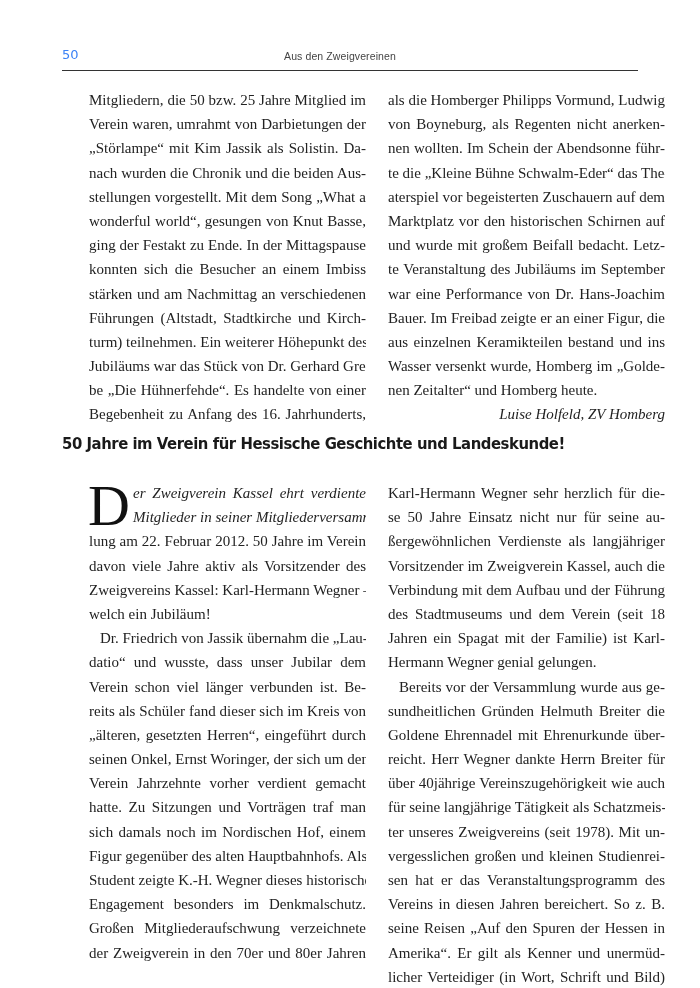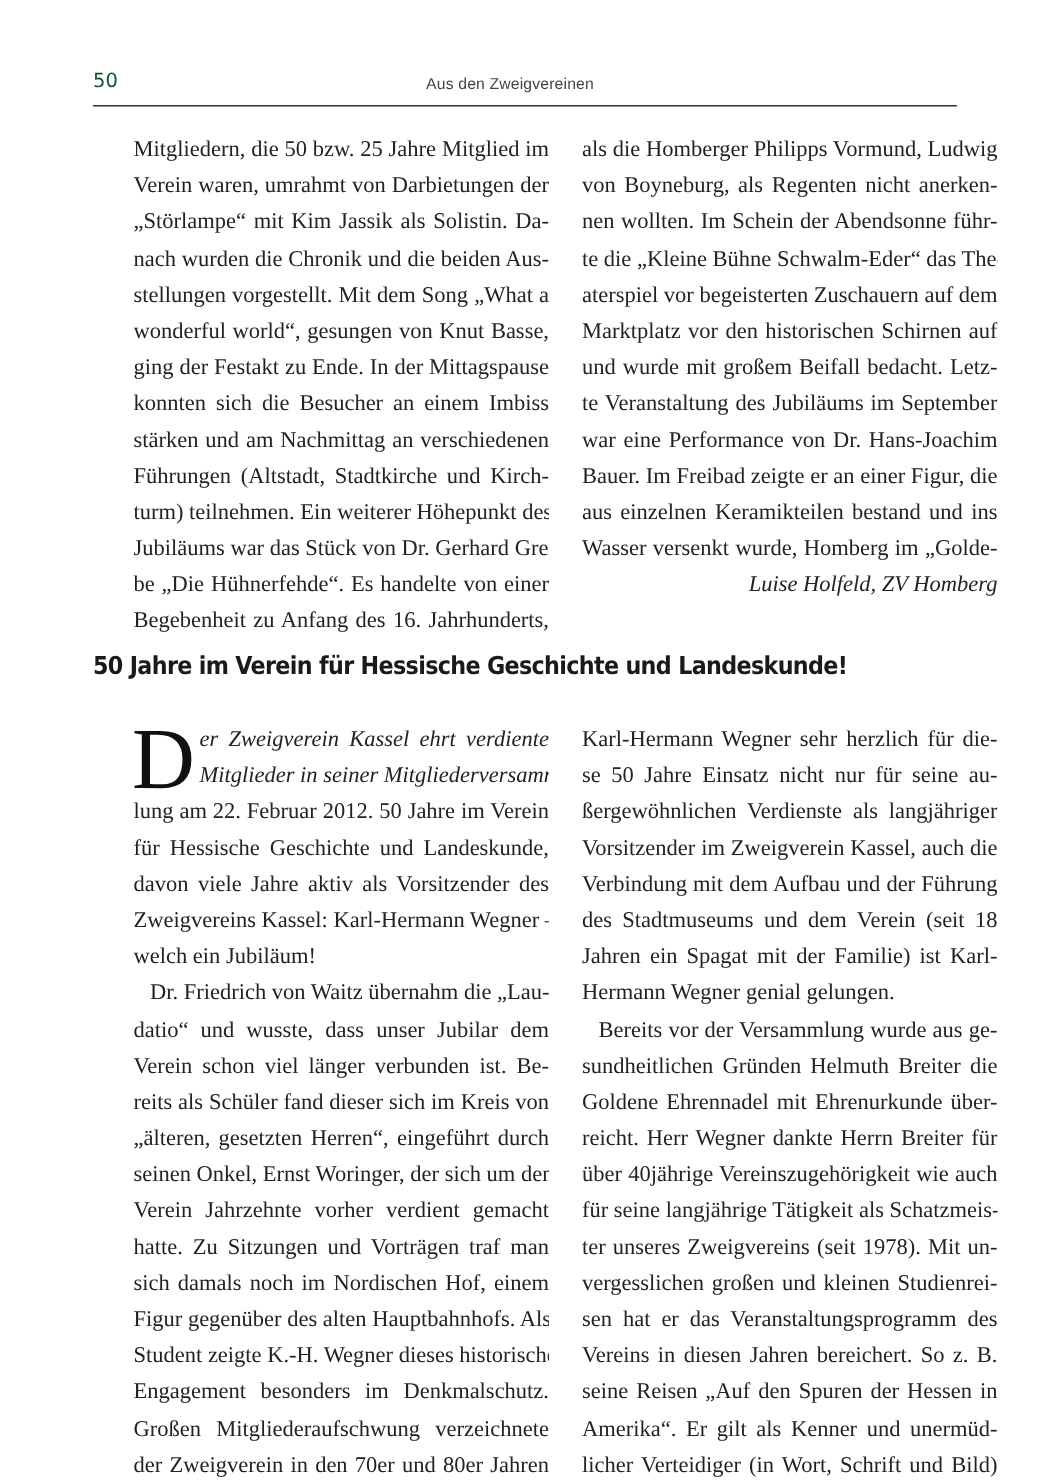--- a/index.html
+++ b/index.html
@@ -1,17 +1,17 @@
 <!DOCTYPE html>
 <html><head>
 <meta charset="utf-8">
 <style>
   html, body { margin: 0; padding: 0; background: #ffffff; }
   body { width: 700px; height: 988px; position: relative; overflow: hidden; color: #1f1f1f; }
-  .page-number { position: absolute; left: 62px; top: 47px; font-family: "DejaVu Sans", sans-serif; font-size: 13px; color: #14532d; }
+  .page-number { position: absolute; left: 62px; top: 47px; font-family: "DejaVu Sans", sans-serif; font-size: 13px; color: #3b82f6; }
   .running-head { position: absolute; left: 0; width: 680px; top: 50px; text-align: center; font-family: "Liberation Sans", sans-serif; font-size: 10.5px; color: #444; letter-spacing: 0.1px; }
   .rule { position: absolute; left: 62px; width: 576px; top: 70px; height: 0; border-top: 1.4px solid #333; }
   .col { position: absolute; width: 277px; font-family: "Liberation Serif", serif; font-size: 15px; color: #222; margin-left: 27px; }
   .line { height: 24.2px; line-height: 24.2px; white-space: nowrap; text-align: justify; text-align-last: justify; overflow: hidden; }
   .line.last { text-align-last: left; }
   .line.indent { padding-left: 11px; }
   .line.right { text-align: left; text-align-last: right; font-style: italic; }
   .line.dc { padding-left: 44px; font-style: italic; }
   .c1 { left: 62px; }
   .c2 { left: 361px; }
@@ -51,35 +51,35 @@
     <div class="line">nen wollten. Im Schein der Abendsonne führ-</div>
     <div class="line">te die „Kleine Bühne Schwalm-Eder“ das The-</div>
     <div class="line">aterspiel vor begeisterten Zuschauern auf dem</div>
     <div class="line">Marktplatz vor den historischen Schirnen auf</div>
     <div class="line">und wurde mit großem Beifall bedacht. Letz-</div>
     <div class="line">te Veranstaltung des Jubiläums im September</div>
     <div class="line">war eine Performance von Dr. Hans-Joachim</div>
     <div class="line">Bauer. Im Freibad zeigte er an einer Figur, die</div>
     <div class="line">aus einzelnen Keramikteilen bestand und ins</div>
     <div class="line">Wasser versenkt wurde, Homberg im „Golde-</div>
+    <div class="line last">nen Zeitalter“ und Homberg heute.</div>
     <div class="line right">Luise Holfeld, ZV Homberg</div>
   </div>
 
   <div class="heading">50 Jahre im Verein für Hessische Geschichte und Landeskunde!</div>
 
   <div class="col c1 sec2">
     <span class="dropcap">D</span>
     <div class="line dc">er Zweigverein Kassel ehrt verdiente</div>
     <div class="line dc">Mitglieder in seiner Mitgliederversamm-</div>
     <div class="line">lung am 22. Februar 2012. 50 Jahre im Verein</div>
-    <div class="line">für Hessische Geschichte und Landeskunde,</div>
     <div class="line">davon viele Jahre aktiv als Vorsitzender des</div>
     <div class="line">Zweigvereins Kassel: Karl-Hermann Wegner –</div>
     <div class="line last">welch ein Jubiläum!</div>
-    <div class="line indent">Dr. Friedrich von Waitz übernahm die „Lau-</div>
+    <div class="line indent">Dr. Friedrich von Jassik übernahm die „Lau-</div>
     <div class="line">datio“ und wusste, dass unser Jubilar dem</div>
     <div class="line">Verein schon viel länger verbunden ist. Be-</div>
     <div class="line">reits als Schüler fand dieser sich im Kreis von</div>
     <div class="line">„älteren, gesetzten Herren“, eingeführt durch</div>
     <div class="line">seinen Onkel, Ernst Woringer, der sich um den</div>
     <div class="line">Verein Jahrzehnte vorher verdient gemacht</div>
     <div class="line">hatte. Zu Sitzungen und Vorträgen traf man</div>
     <div class="line">sich damals noch im Nordischen Hof, einem</div>
     <div class="line">Figur gegenüber des alten Hauptbahnhofs. Als</div>
     <div class="line">Student zeigte K.-H. Wegner dieses historische</div>

